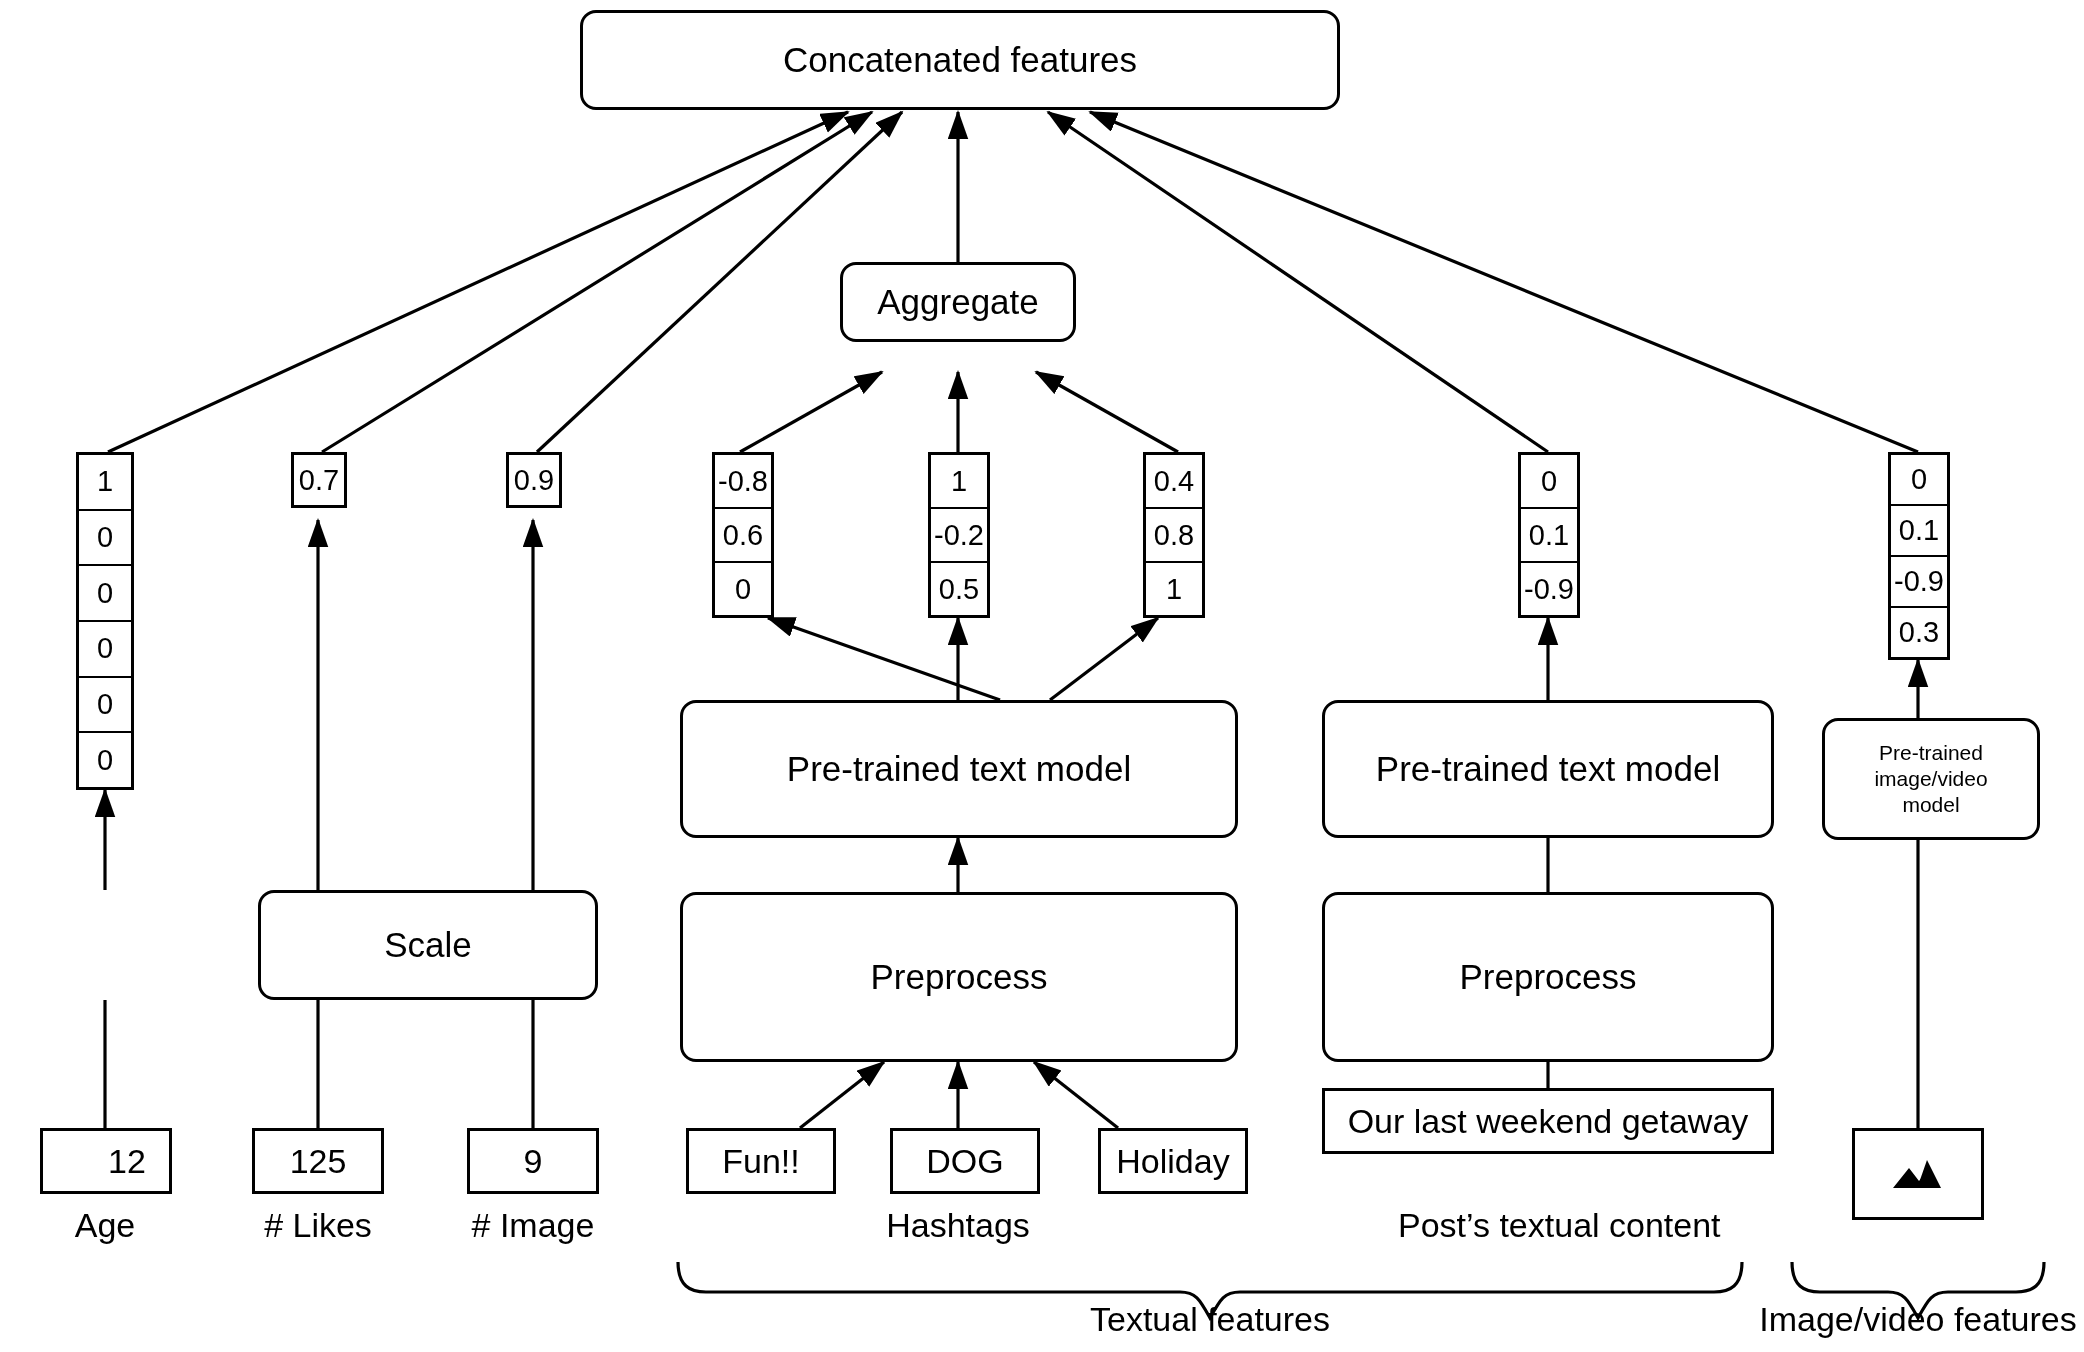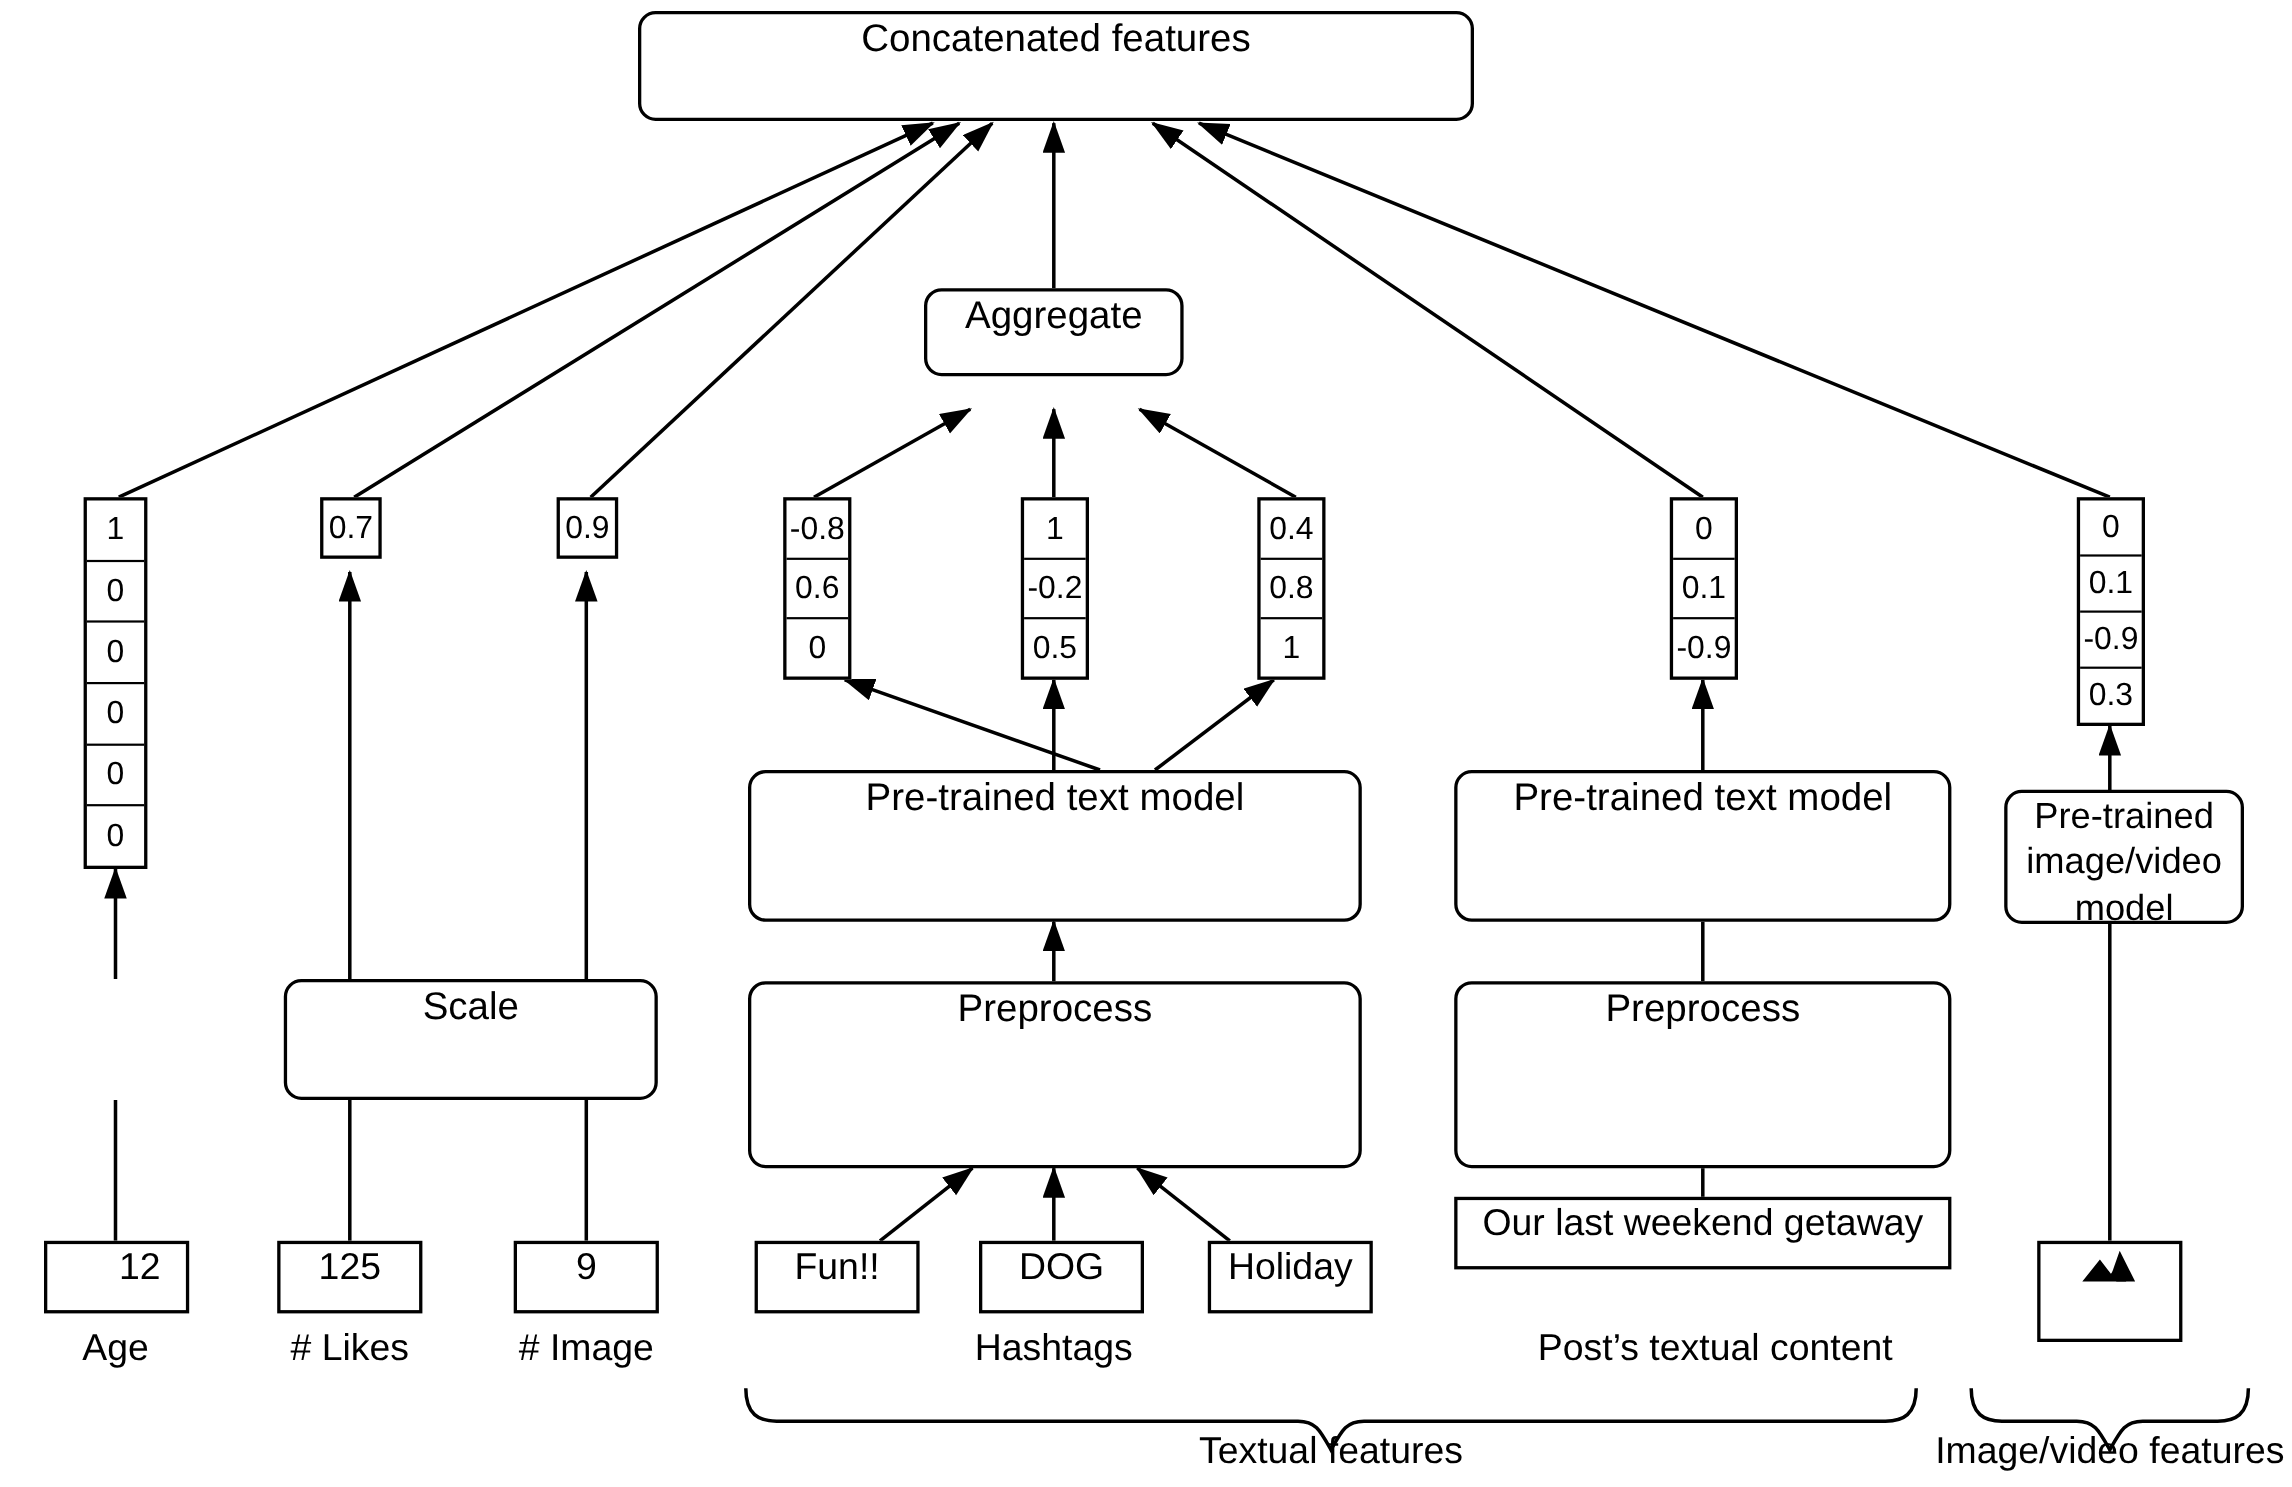--- a/index.html
+++ b/index.html
@@ -25,21 +25,21 @@
     width: 2084px;
     height: 1352px;
     pointer-events: none;
   }
   .node {
     position: absolute;
     box-sizing: border-box;
     background: #ffffff;
     border: 3px solid #000000;
     display: flex;
-    align-items: flex-start;
+    align-items: center;
     justify-content: center;
     text-align: center;
     line-height: 1.25;
     z-index: 2;
   }
   .rounded {
     border-radius: 16px;
   }
   .sq {
     border-radius: 0;
@@ -70,21 +70,21 @@
     border-bottom: none;
   }
   .caption {
     position: absolute;
     text-align: center;
     font-size: 34px;
     z-index: 2;
     white-space: nowrap;
   }
   .f34 { font-size: 34px; }
-  .f33 { font-size: 33px; }
+  .f33 { font-size: 21px; }
   .f35 { font-size: 35px; }
   .photo-icon {
     width: 58px;
     height: 40px;
     display: block;
   }
 </style>
 </head>
 <body>
 

